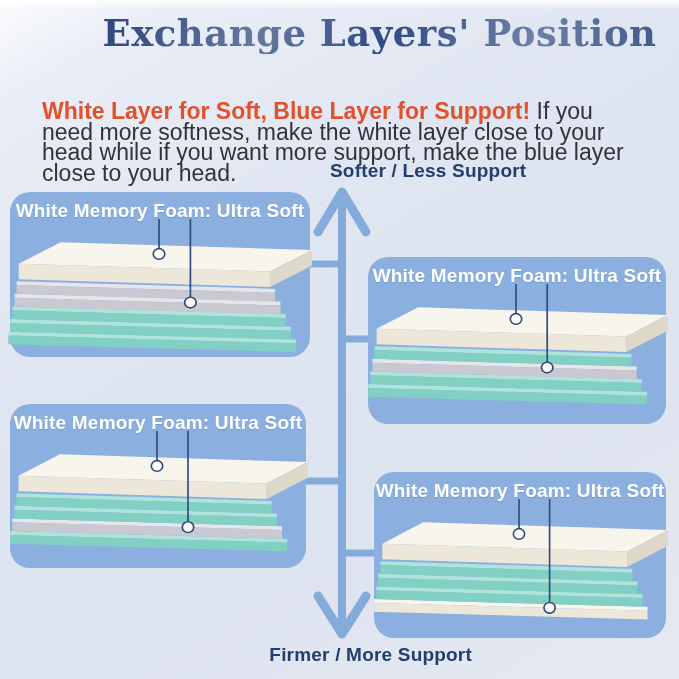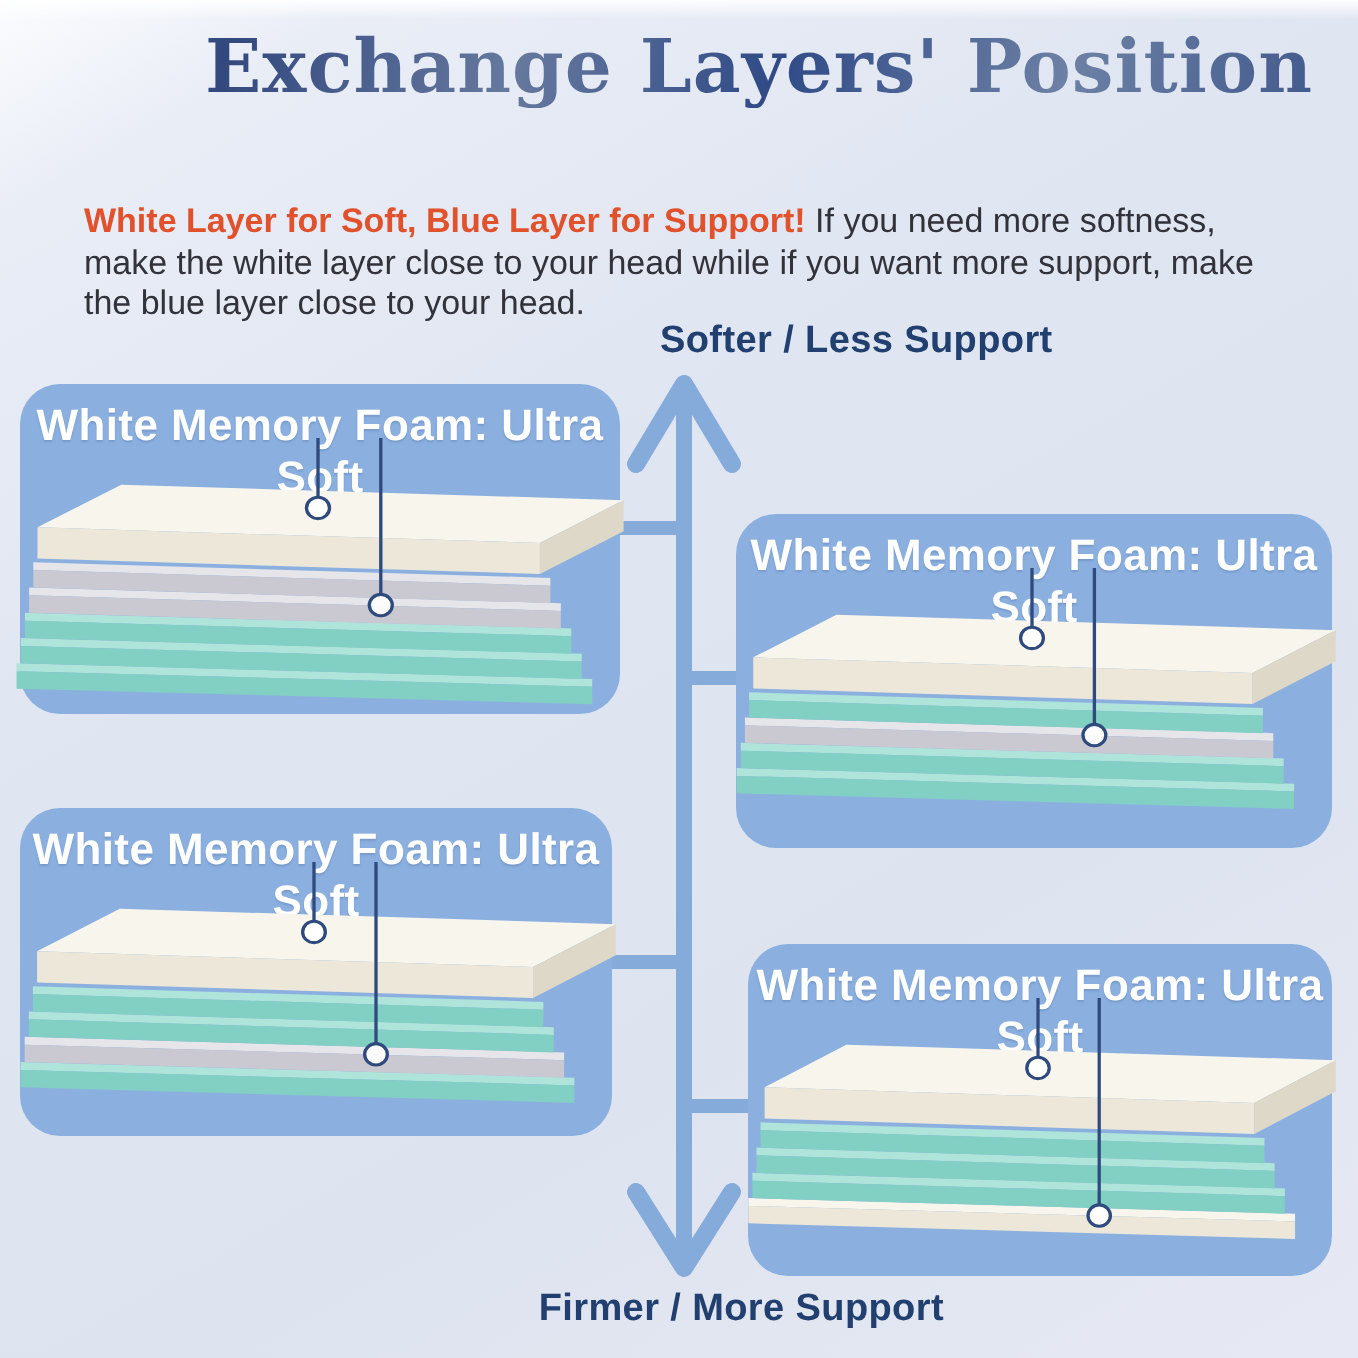--- a/index.html
+++ b/index.html
@@ -20,39 +20,39 @@
     text-align:center;
     font-family:"DejaVu Serif","Liberation Serif",serif;
     font-weight:bold;font-size:37px;line-height:42px;letter-spacing:.5px;
     background:linear-gradient(103deg,#4d5f8c 0%,#32497f 16%,#66799e 36%,#2f4a86 54%,#6d81a5 74%,#41598c 92%);
     -webkit-background-clip:text;background-clip:text;
     color:transparent;
     padding-left:40px;
   }
   .intro{
     position:absolute;left:42px;top:101px;width:600px;
-    font-size:17px;line-height:20.5px;color:#32323a;
+    font-size:23px;line-height:20.5px;color:#32323a;
   }
   .intro .hl{color:#e0512c;font-weight:bold;}
   .axis-svg{position:absolute;left:0;top:0;width:679px;height:679px;pointer-events:none;}
   .axis-label{
     position:absolute;font-size:19px;font-weight:bold;color:#21406f;letter-spacing:.2px;text-align:center;
   }
   .axis-label.top{left:330px;top:160px;}
   .axis-label.bottom{left:242px;top:644px;width:230px;text-align:right;}
   .panel{
     position:absolute;border-radius:20px;background:#8bb0e0;
   }
   .panel.p1{left:10px;top:192px;width:300px;height:165px;}
   .panel.p2{left:368px;top:257px;width:298px;height:167px;}
   .panel.p3{left:10px;top:404px;width:296px;height:164px;}
   .panel.p4{left:374px;top:472px;width:292px;height:166px;}
   .panel-label{
     position:absolute;left:0;right:0;top:8px;text-align:center;
-    color:#ffffff;font-weight:bold;font-size:22px;letter-spacing:.2px;
+    color:#ffffff;font-weight:bold;font-size:19px;letter-spacing:.2px;
     text-shadow:0 1px 1px rgba(60,90,140,.25);
   }
   .foam{
     position:absolute;left:-8px;top:27px;width:calc(100% + 14px);height:136px;
     overflow:visible;
   }
 </style>
 </head>
 <body>
 

